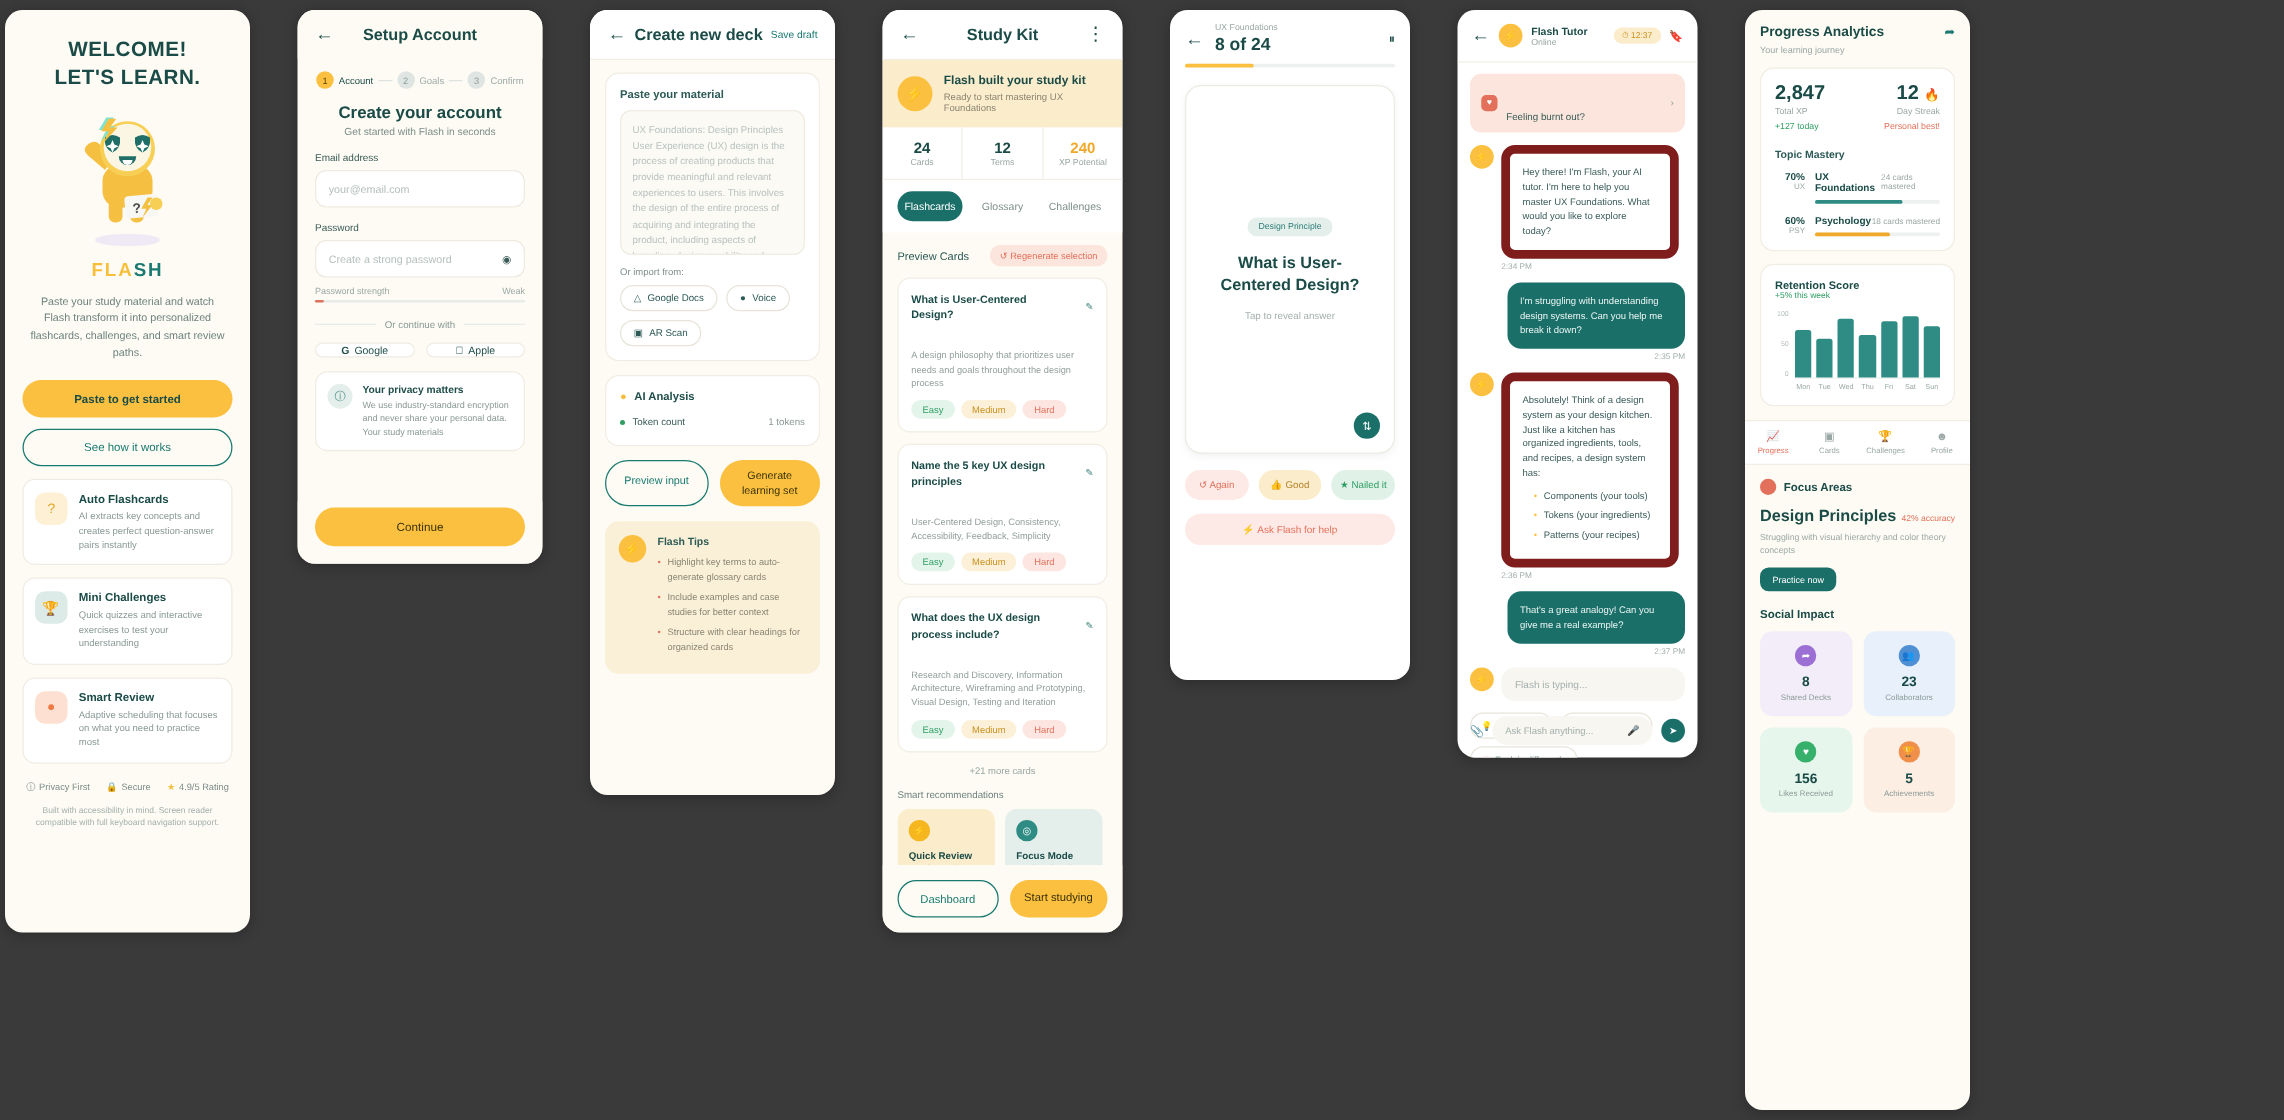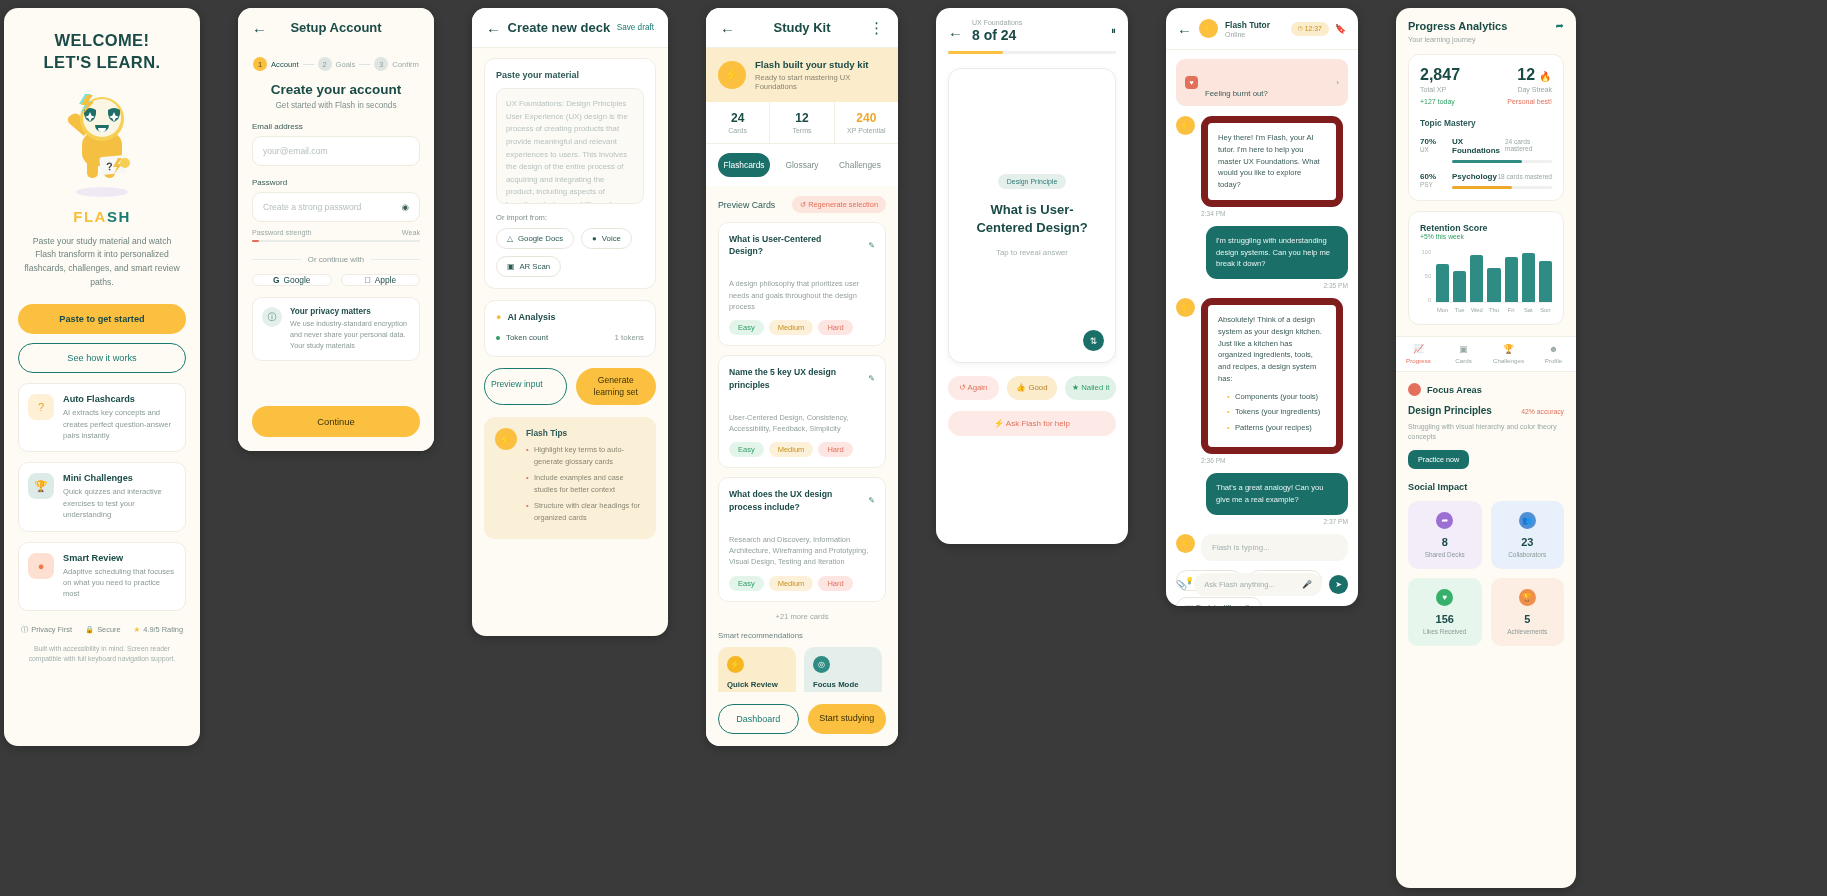--- a/index.html
+++ b/index.html
@@ -91,21 +91,21 @@
   .ta { background:#fbfaf5; border:1px solid #f0ece3; border-radius:9px; padding:9px; font-size:7.8px; color:#b8c2bf; line-height:1.62; height:116px; overflow:hidden; }
   .imports-lbl { font-size:7.6px; color:#7e8f8c; margin:9px 0 6px; }
   .imp-row { display:flex; gap:7px; flex-wrap:wrap; }
   .imp { border:1px solid #e8e4da; border-radius:999px; padding:5px 10px; font-size:7.8px; color:#2c5a56; cursor:pointer; display:flex; align-items:center; gap:5px; }
   .ai-h { display:flex; align-items:center; gap:6px; font-size:9px; font-weight:bold; margin-bottom:8px; }
   .ai-row { display:flex; justify-content:space-between; align-items:center; font-size:7.8px; padding:3px 0; }
   .ai-row .lft { display:flex; align-items:center; gap:6px; color:#3a5c58; }
   .dot { width:4px; height:4px; border-radius:50%; background:#2e9e63; }
   .ai-row .val { color:#8a9a97; }
   .act-row { display:flex; gap:9px; margin-top:11px; }
-  .btn-ghost { flex:1; border:1px solid #1a7a72; color:#1a7a72; border-radius:999px; font-size:8.6px; padding:10px 6px; cursor:pointer; }
+  .btn-ghost { flex:1; border:1px solid #1a7a72; color:#1a7a72; border-radius:999px; text-align:center; font-size:8.6px; padding:10px 6px; cursor:pointer; }
   .btn-gen { flex:1; background:#fbc03f; color:#3a3207; border-radius:999px; text-align:center; font-size:8.6px; padding:7px 6px; cursor:pointer; line-height:1.35; }
   .tips { background:#faf0d8; border-radius:11px; padding:11px; display:flex; gap:9px; }
   .tips .ic { width:22px; height:22px; border-radius:50%; background:#fbc03f; flex:0 0 22px; display:flex; align-items:center; justify-content:center; font-size:10px; }
   .tips h5 { font-size:8.4px; font-weight:bold; margin-bottom:6px; color:#2c5a56; }
   .tips li { font-size:7.4px; color:#8a8572; line-height:1.55; margin-bottom:5px; list-style:none; position:relative; padding-left:8px; }
   .tips li:before { content:"•"; color:#e2705a; position:absolute; left:0; }
 
   
   .p4 { width:192px; height:738px; background:#fdfbf3; }
   .p4 .hdr { background:#fff; border-bottom:1px solid #f2eee5; }
@@ -203,21 +203,21 @@
   .pcardw { background:#fff; border:1px solid #f1ede4; border-radius:11px; margin:10px 12px 0; padding:11px; }
   .xprow { display:flex; justify-content:space-between; }
   .xp .v { font-size:16px; font-weight:bold; color:#1a4b47; }
   .xp .k { font-size:7px; color:#9aa8a5; margin-top:2px; }
   .xp .d { font-size:7px; color:#2e9e63; margin-top:5px; }
   .xp.r { text-align:right; }
   .xp.r .v { color:#1a4b47; }
   .xp.r .d { color:#e2705a; }
   .topm { font-size:8.4px; font-weight:bold; margin-top:13px; color:#2c5a56; }
   .mastery { display:flex; gap:8px; align-items:flex-start; margin-top:9px; }
-  .mpct { width:24px; flex:0 0 24px; }
+  .mpct { width:24px; flex:0 0 24px;text-align:right; }
   .mpct .p { font-size:8px; font-weight:bold; color:#1a4b47; }
   .mpct .s { font-size:6.4px; color:#9aa8a5; }
   .mbody { flex:1; }
   .mtop { display:flex; justify-content:space-between; align-items:baseline; }
   .mtop .n { font-size:8px; font-weight:bold; color:#1a4b47; }
   .mtop .c { font-size:6.6px; color:#9aa8a5; }
   .mbar { height:3px; background:#eef1ef; border-radius:3px; margin-top:5px; position:relative; }
   .mbar i { position:absolute; left:0; top:0; height:100%; border-radius:3px; }
   .retent-h { display:flex; justify-content:space-between; align-items:baseline;flex-direction:column; }
   .retent-h .t { font-size:8.8px; font-weight:bold; color:#1a4b47; }
@@ -231,21 +231,21 @@
   .navbar { display:flex; background:#fff; border-top:1px solid #f2eee5; border-bottom:1px solid #f2eee5; margin-top:11px; }
   .nv { flex:1; text-align:center; padding:7px 0; cursor:pointer; }
   .nv .i { font-size:9px; }
   .nv .l { font-size:6.2px; margin-top:3px; color:#9aa8a5; }
   .nv.on .l { color:#e2705a; }
   .focus-h { display:flex; align-items:center; gap:6px; padding:0 12px; margin-top:11px; }
   .focus-h .ic { width:13px; height:13px; border-radius:50%; background:#e2705a; flex:0 0 13px; }
   .focus-h .t { font-size:9.2px; font-weight:bold; color:#1a4b47; }
   .farea { margin:9px 12px 0; }
   .farea .ft { display:flex; justify-content:space-between; align-items:baseline; }
-  .farea .n { font-size:10px; font-weight:bold; color:#1a4b47; }
+  .farea .n { font-size:13px; font-weight:bold; color:#1a4b47; }
   .farea .acc { font-size:6.8px; color:#e2705a; margin:0; padding:0; }
   .farea .d { font-size:7px; color:#9aa8a5; line-height:1.5; margin-top:4px; }
   .fbtn { display:inline-block; margin-top:7px; background:#1a6f69; color:#fff; font-size:7.2px; padding:5px 10px; border-radius:7px; cursor:pointer; }
   .social-t { font-size:9.2px; font-weight:bold; color:#1a4b47; padding:0 12px; margin-top:13px; }
   .sgrid { display:grid; grid-template-columns:1fr 1fr; gap:9px; margin:9px 12px 0; }
   .sc { border-radius:10px; padding:11px 8px; text-align:center; }
   .sc .ic { width:17px; height:17px; border-radius:50%; margin:0 auto 7px; display:flex; align-items:center; justify-content:center; font-size:8px; color:#fff; }
   .sc .v { font-size:11px; font-weight:bold; color:#1a4b47; }
   .sc .k { font-size:6.4px; color:#8a9a97; margin-top:3px; }
 </style>

